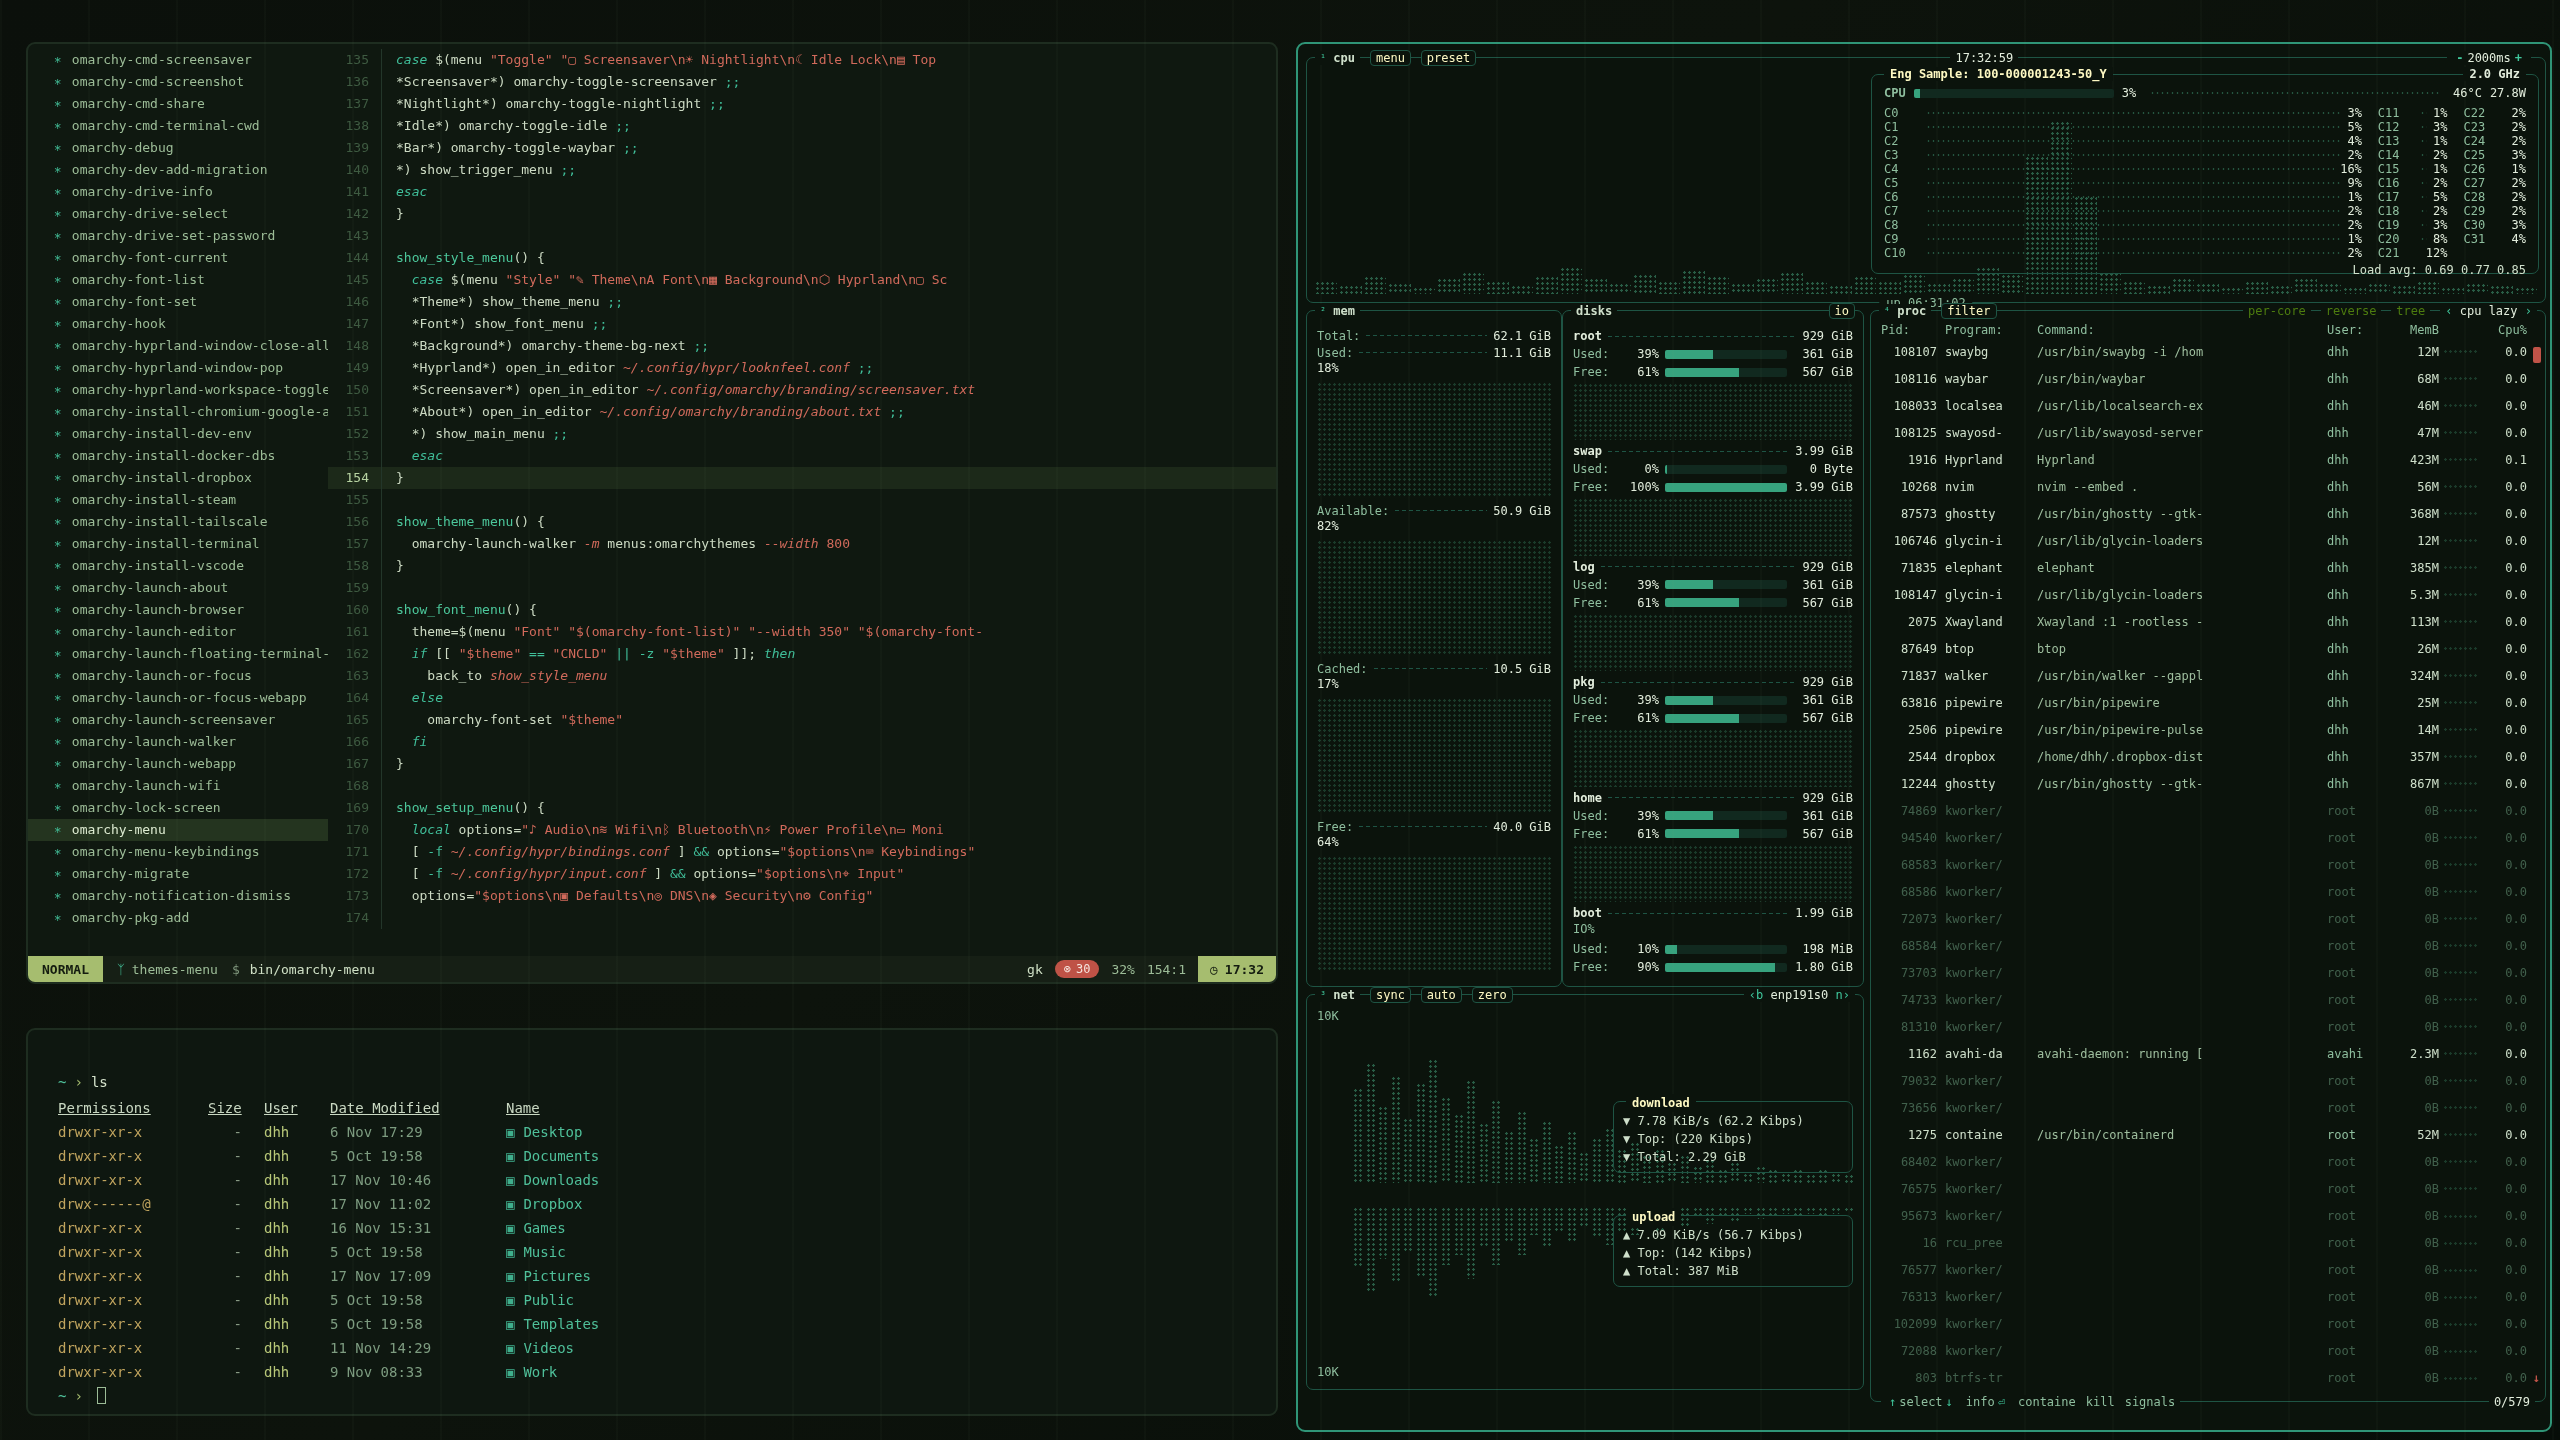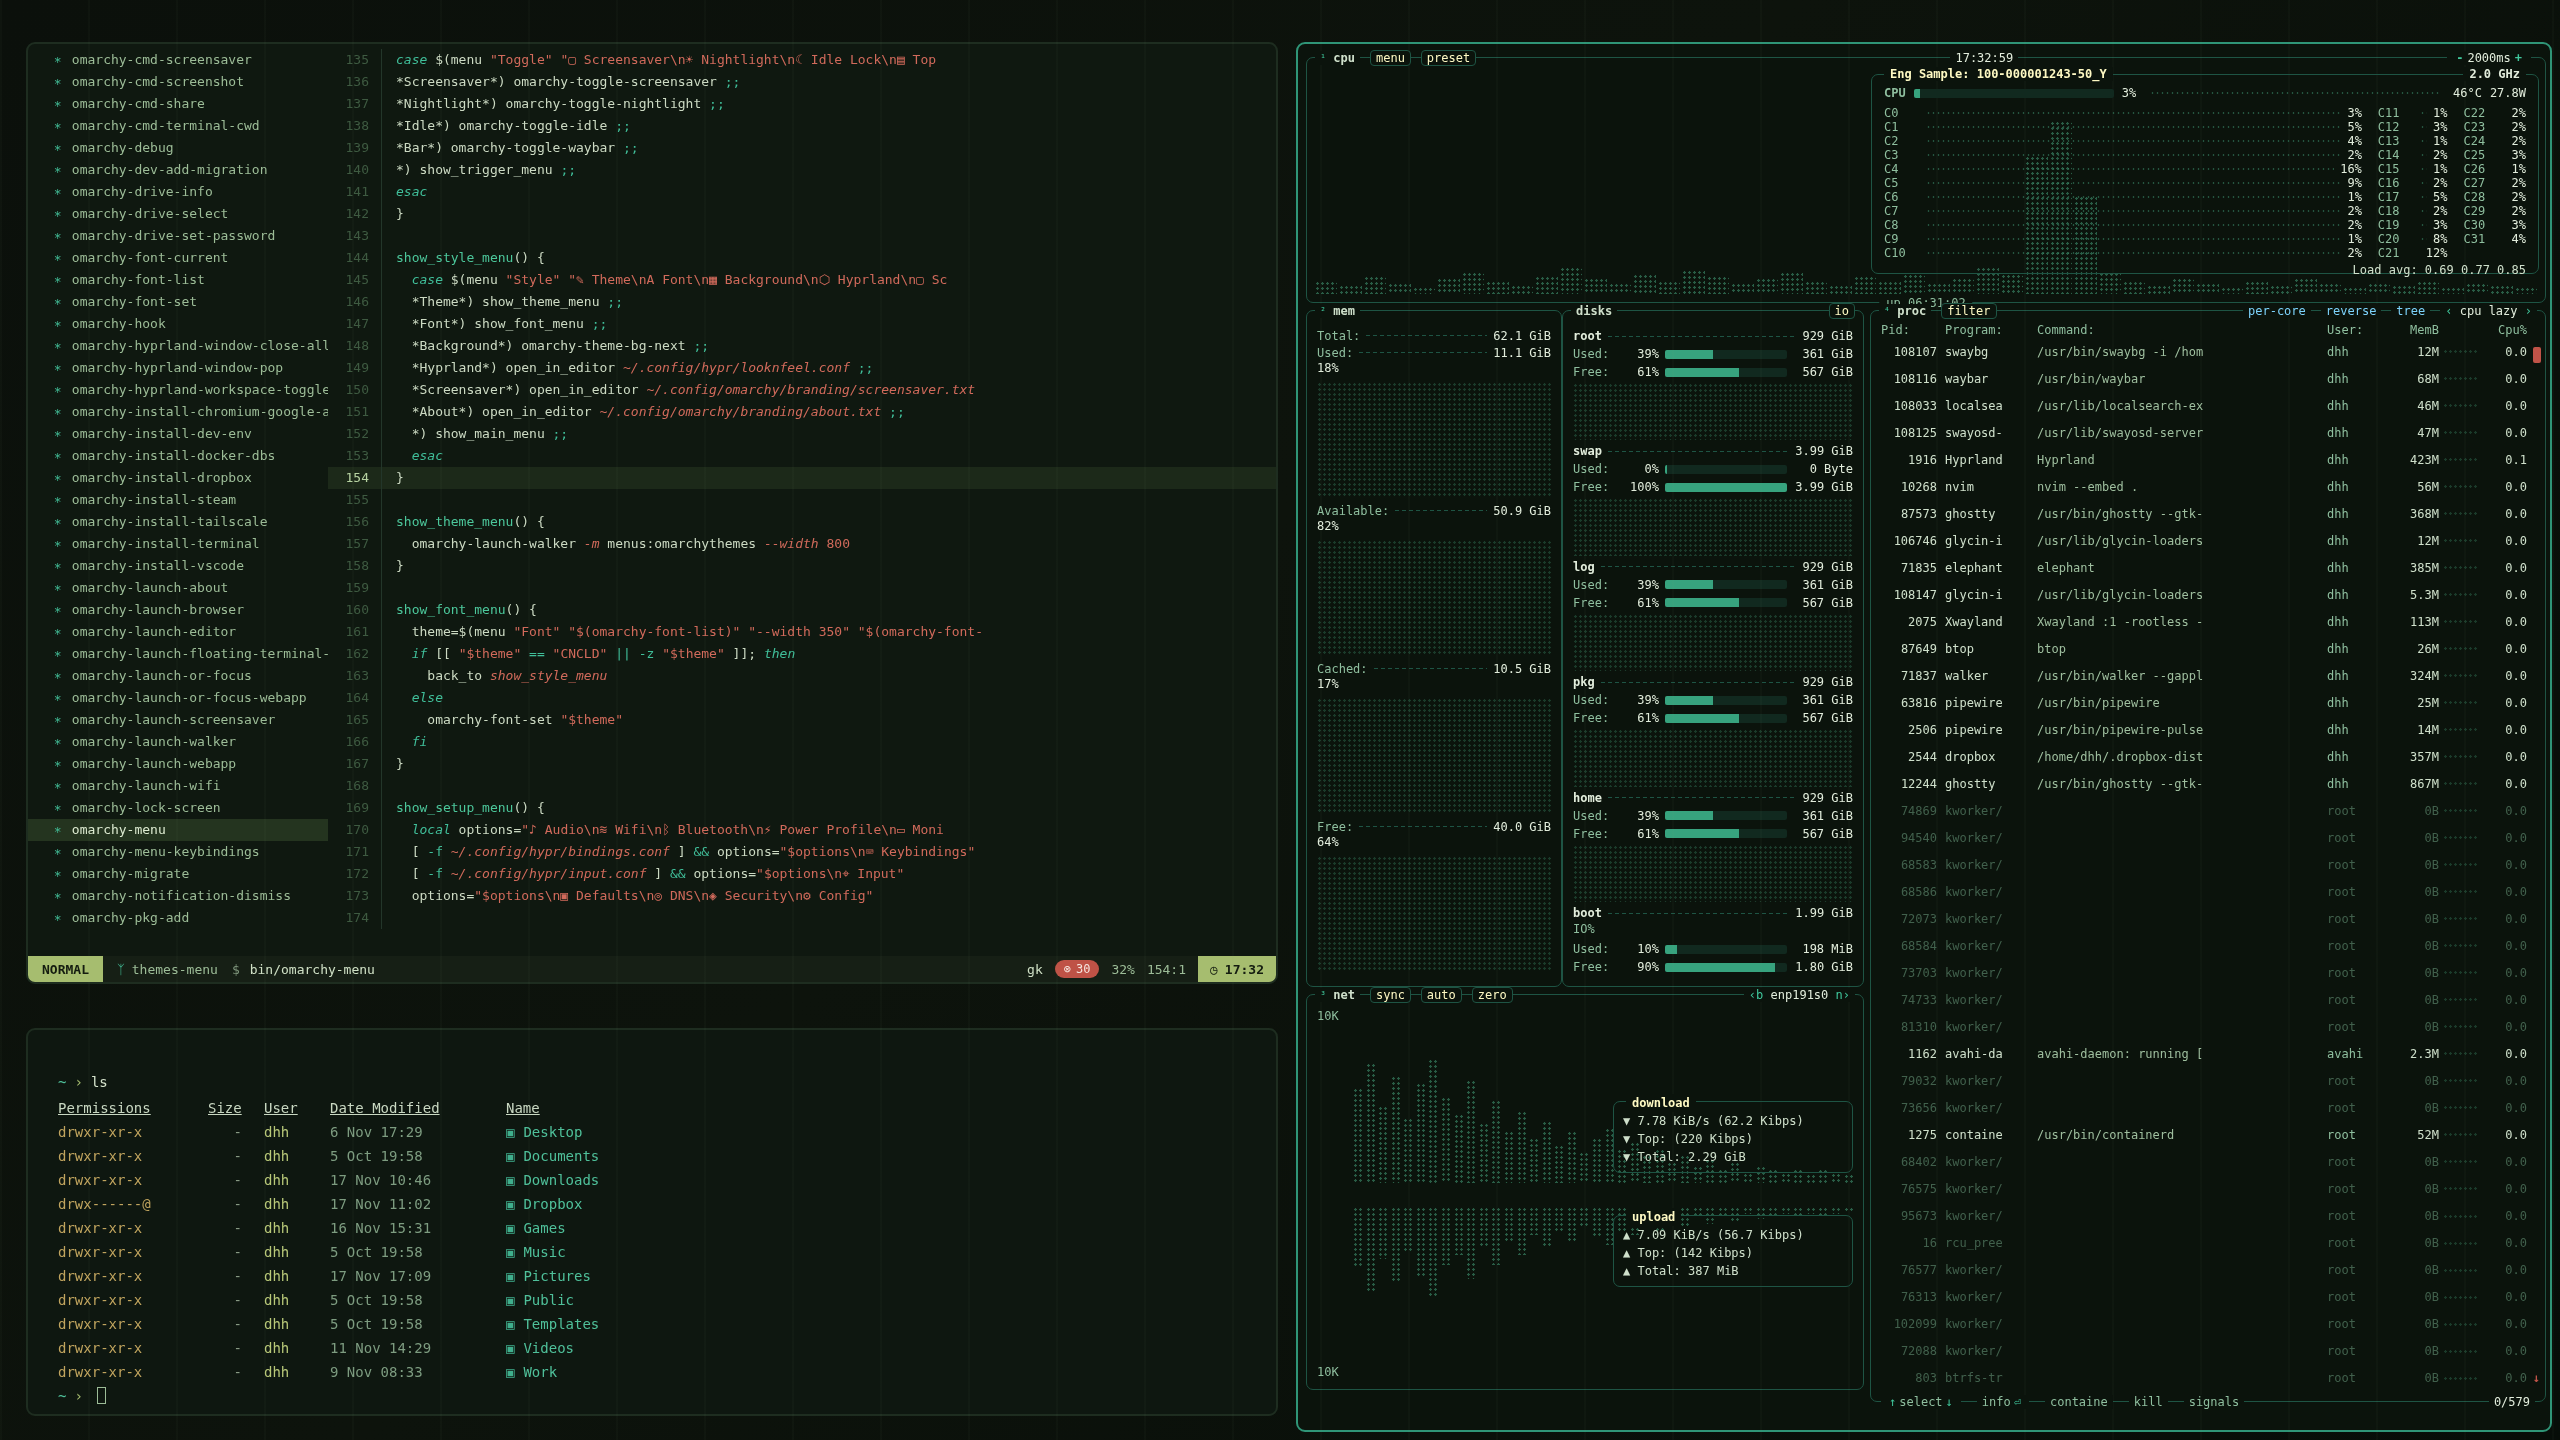--- a/index.html
+++ b/index.html
@@ -123,38 +123,38 @@
   .p-iface .key { color:#3fc79c; }
   .net-scale { position:absolute; color:#8fbf9f; left:10px; }
   .net-scale.top { top:14px; } .net-scale.bottom { bottom:10px; }
   .net-graph { position:absolute; left:46px; right:10px; height:172px; display:flex; gap:3px; }
   .net-graph.down { top:16px; align-items:flex-end; }
   .net-graph.up { bottom:10px; align-items:flex-start; }
   .net-box { position:absolute; right:10px; width:240px; border:1px solid #1e5444; border-radius:7px; padding:10px 9px 6px; line-height:18px; color:#cfe0cb; z-index:2; }
   .net-box.down-box { top:106px; } .net-box.up-box { top:220px; }
 
   .proc-panel { left:572px; top:266px; width:676px; height:1092px; }
-  .p-opt { color:#7dd3fc; }
+  .p-opt { color:#4d7c0f; }
   .p-sel { color:#e2eddc; } .p-sel .key { color:#3fc79c; }
   .p-sp { flex:1; background:transparent !important; }
   .proc-grid { display:grid; grid-template-columns:64px 92px 1fr 58px 54px 42px 46px; align-items:center; }
   .proc-header { position:absolute; top:10px; left:10px; right:18px; height:18px; color:#8fbf9f; }
   .ph-r { text-align:right; }
   .proc-rows { position:absolute; top:32px; bottom:14px; left:10px; right:18px; display:flex; flex-direction:column; justify-content:space-between; overflow:hidden; }
   .proc-row { height:17px; color:#cfe0cb; }
   .pr-pid { text-align:right; padding-right:8px; }
   .pr-cmd { white-space:nowrap; overflow:hidden; color:#9fbf9f; }
   .pr-user { color:#8fbf9f; }
   .pr-mem { text-align:right; }
   .pr-graph { height:5px; margin:0 4px; }
   .pr-cpu { text-align:right; }
   .proc-row.dim, .proc-row.dim .pr-cmd, .proc-row.dim .pr-user { color:#41604c; }
   .proc-thumb { position:absolute; right:4px; top:36px; width:8px; height:16px; background:#c05348; border-radius:2px; }
   .proc-arrow { position:absolute; right:5px; bottom:16px; color:#c05348; font-weight:bold; }
-  .proc-footer { position:absolute; bottom:-9px; left:10px; right:10px; height:17px; display:flex; align-items:center; gap:16px; z-index:3; }
+  .proc-footer { position:absolute; bottom:-9px; left:10px; right:10px; height:17px; display:flex; align-items:center; gap:0; z-index:3; }
   .proc-footer > span { background:#0b130c; padding:0 5px; white-space:nowrap; }
   .pf-key { color:#3fc79c; padding:0 3px; }
   .pf-lbl { color:#8fbf9f; }
   .pf-count { margin-left:auto; color:#e2eddc; }
 </style>
 </head>
 <body>
 
 <div class="desktop">
 

